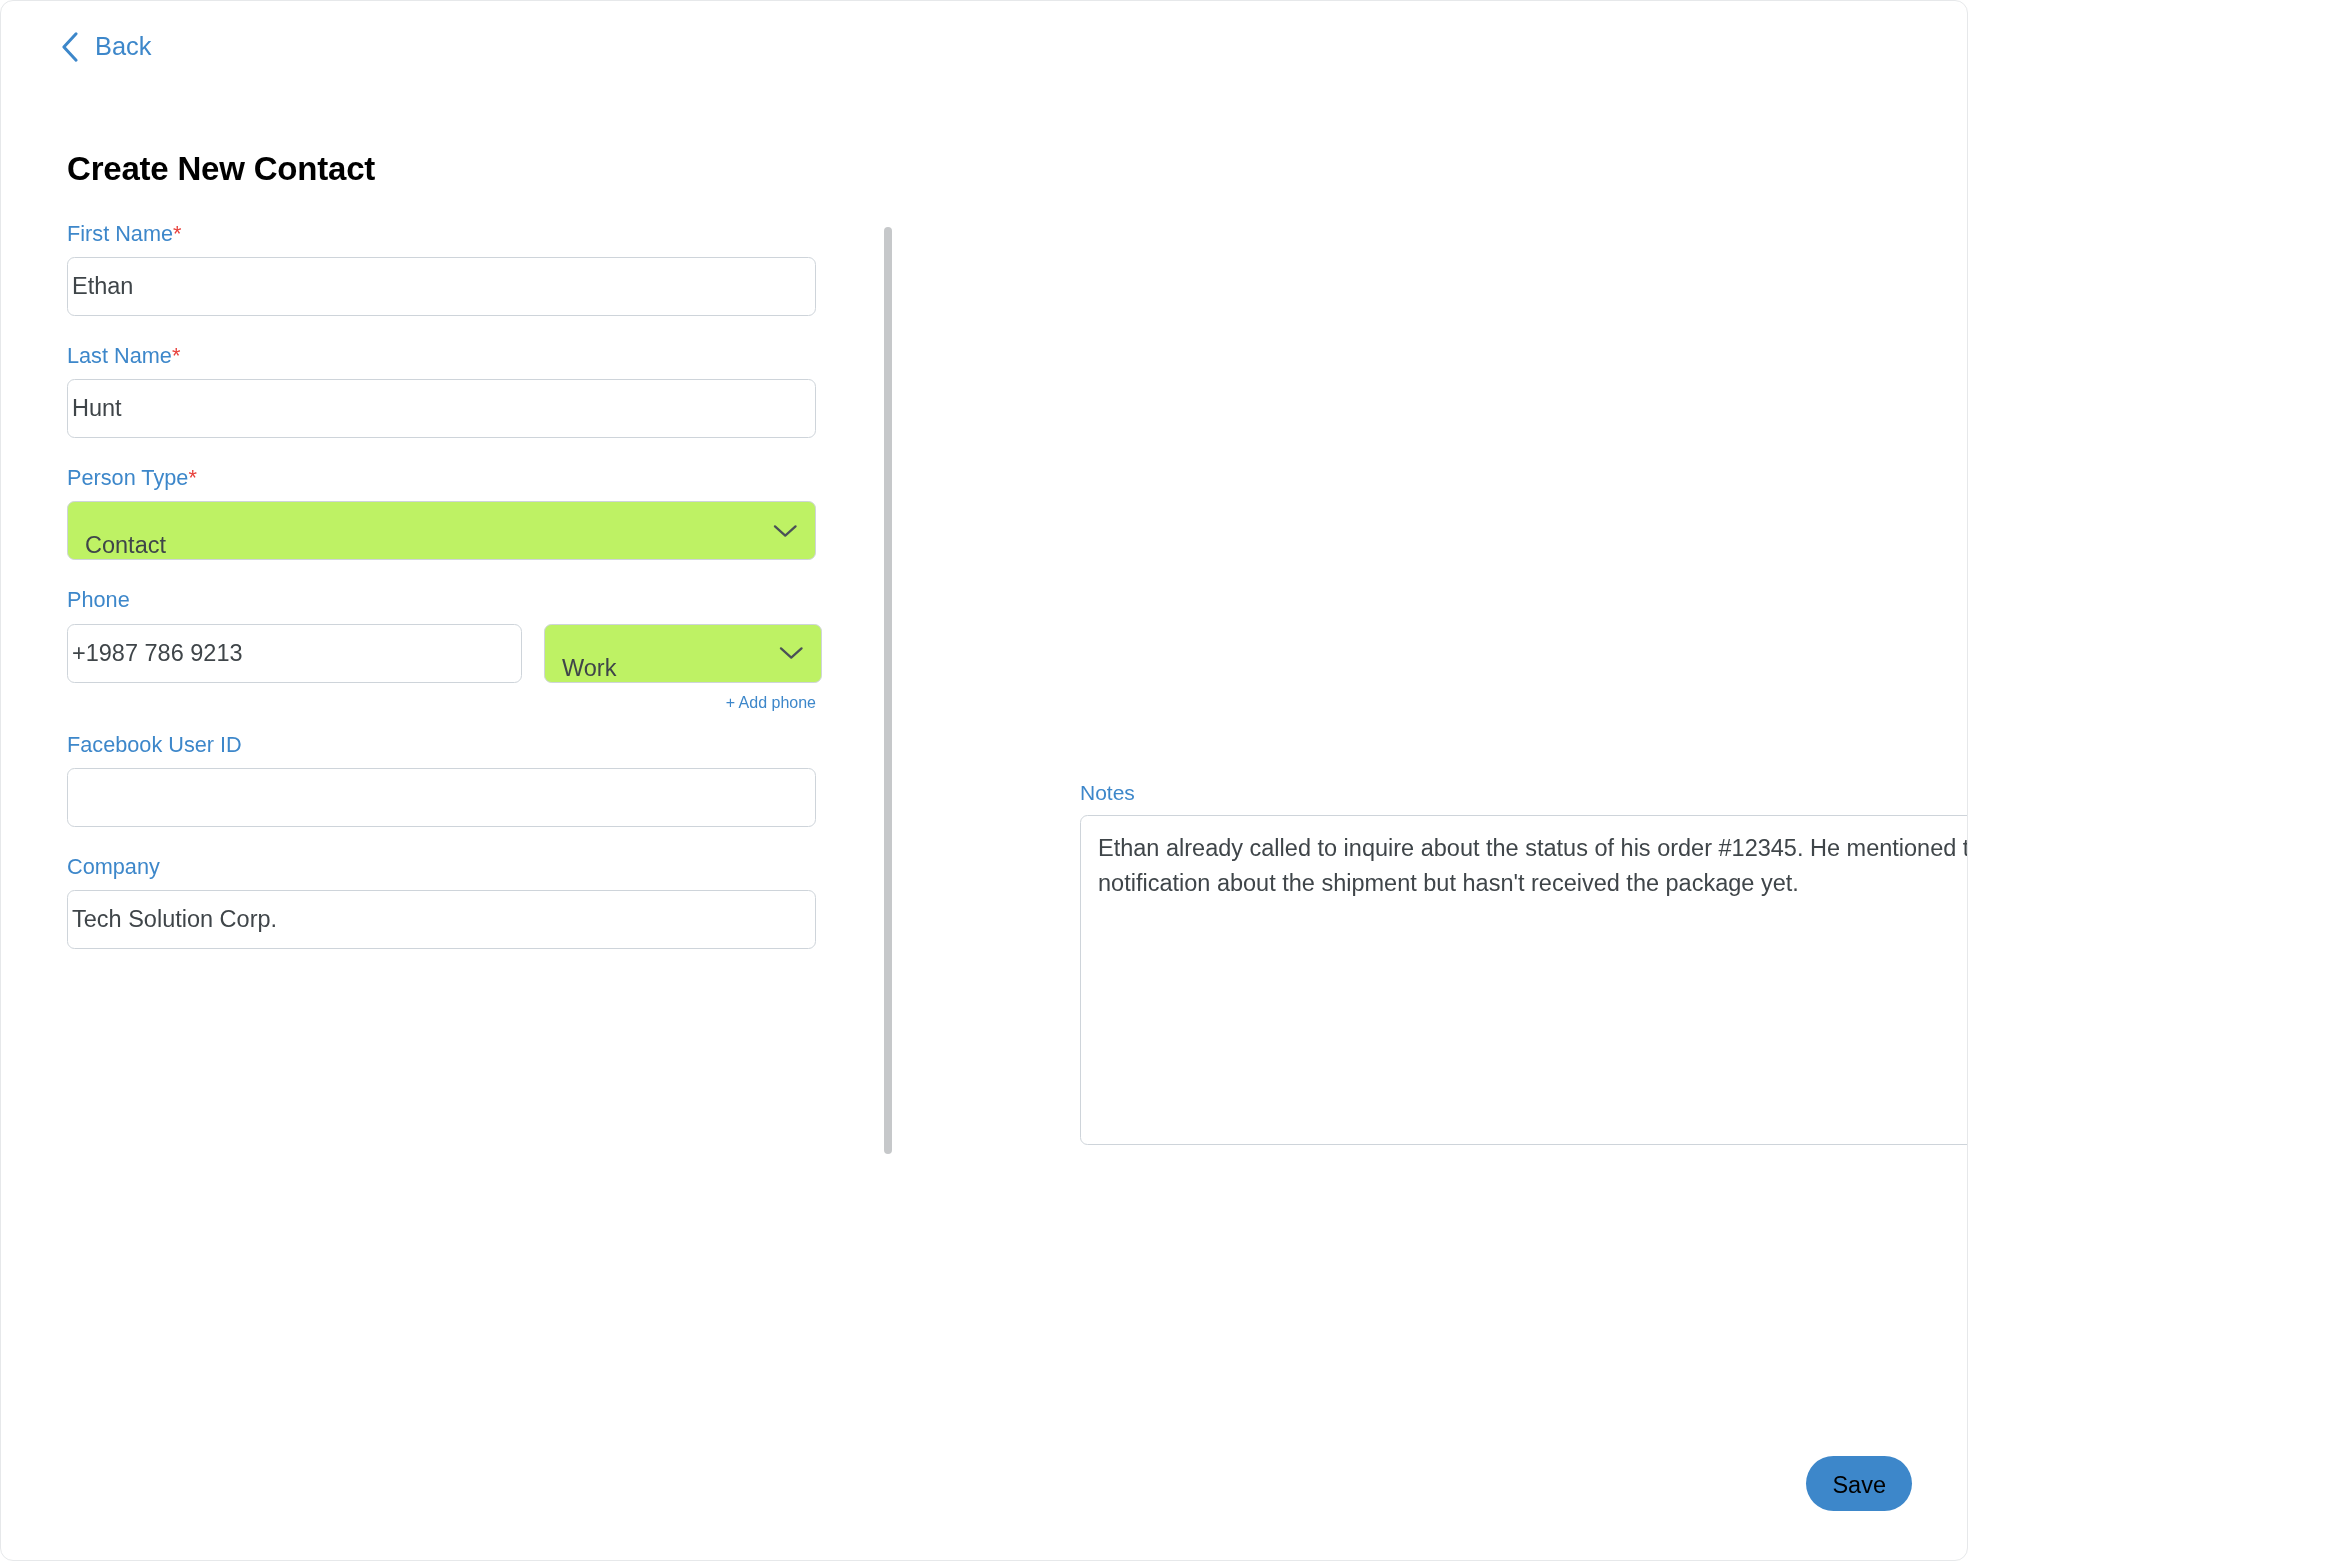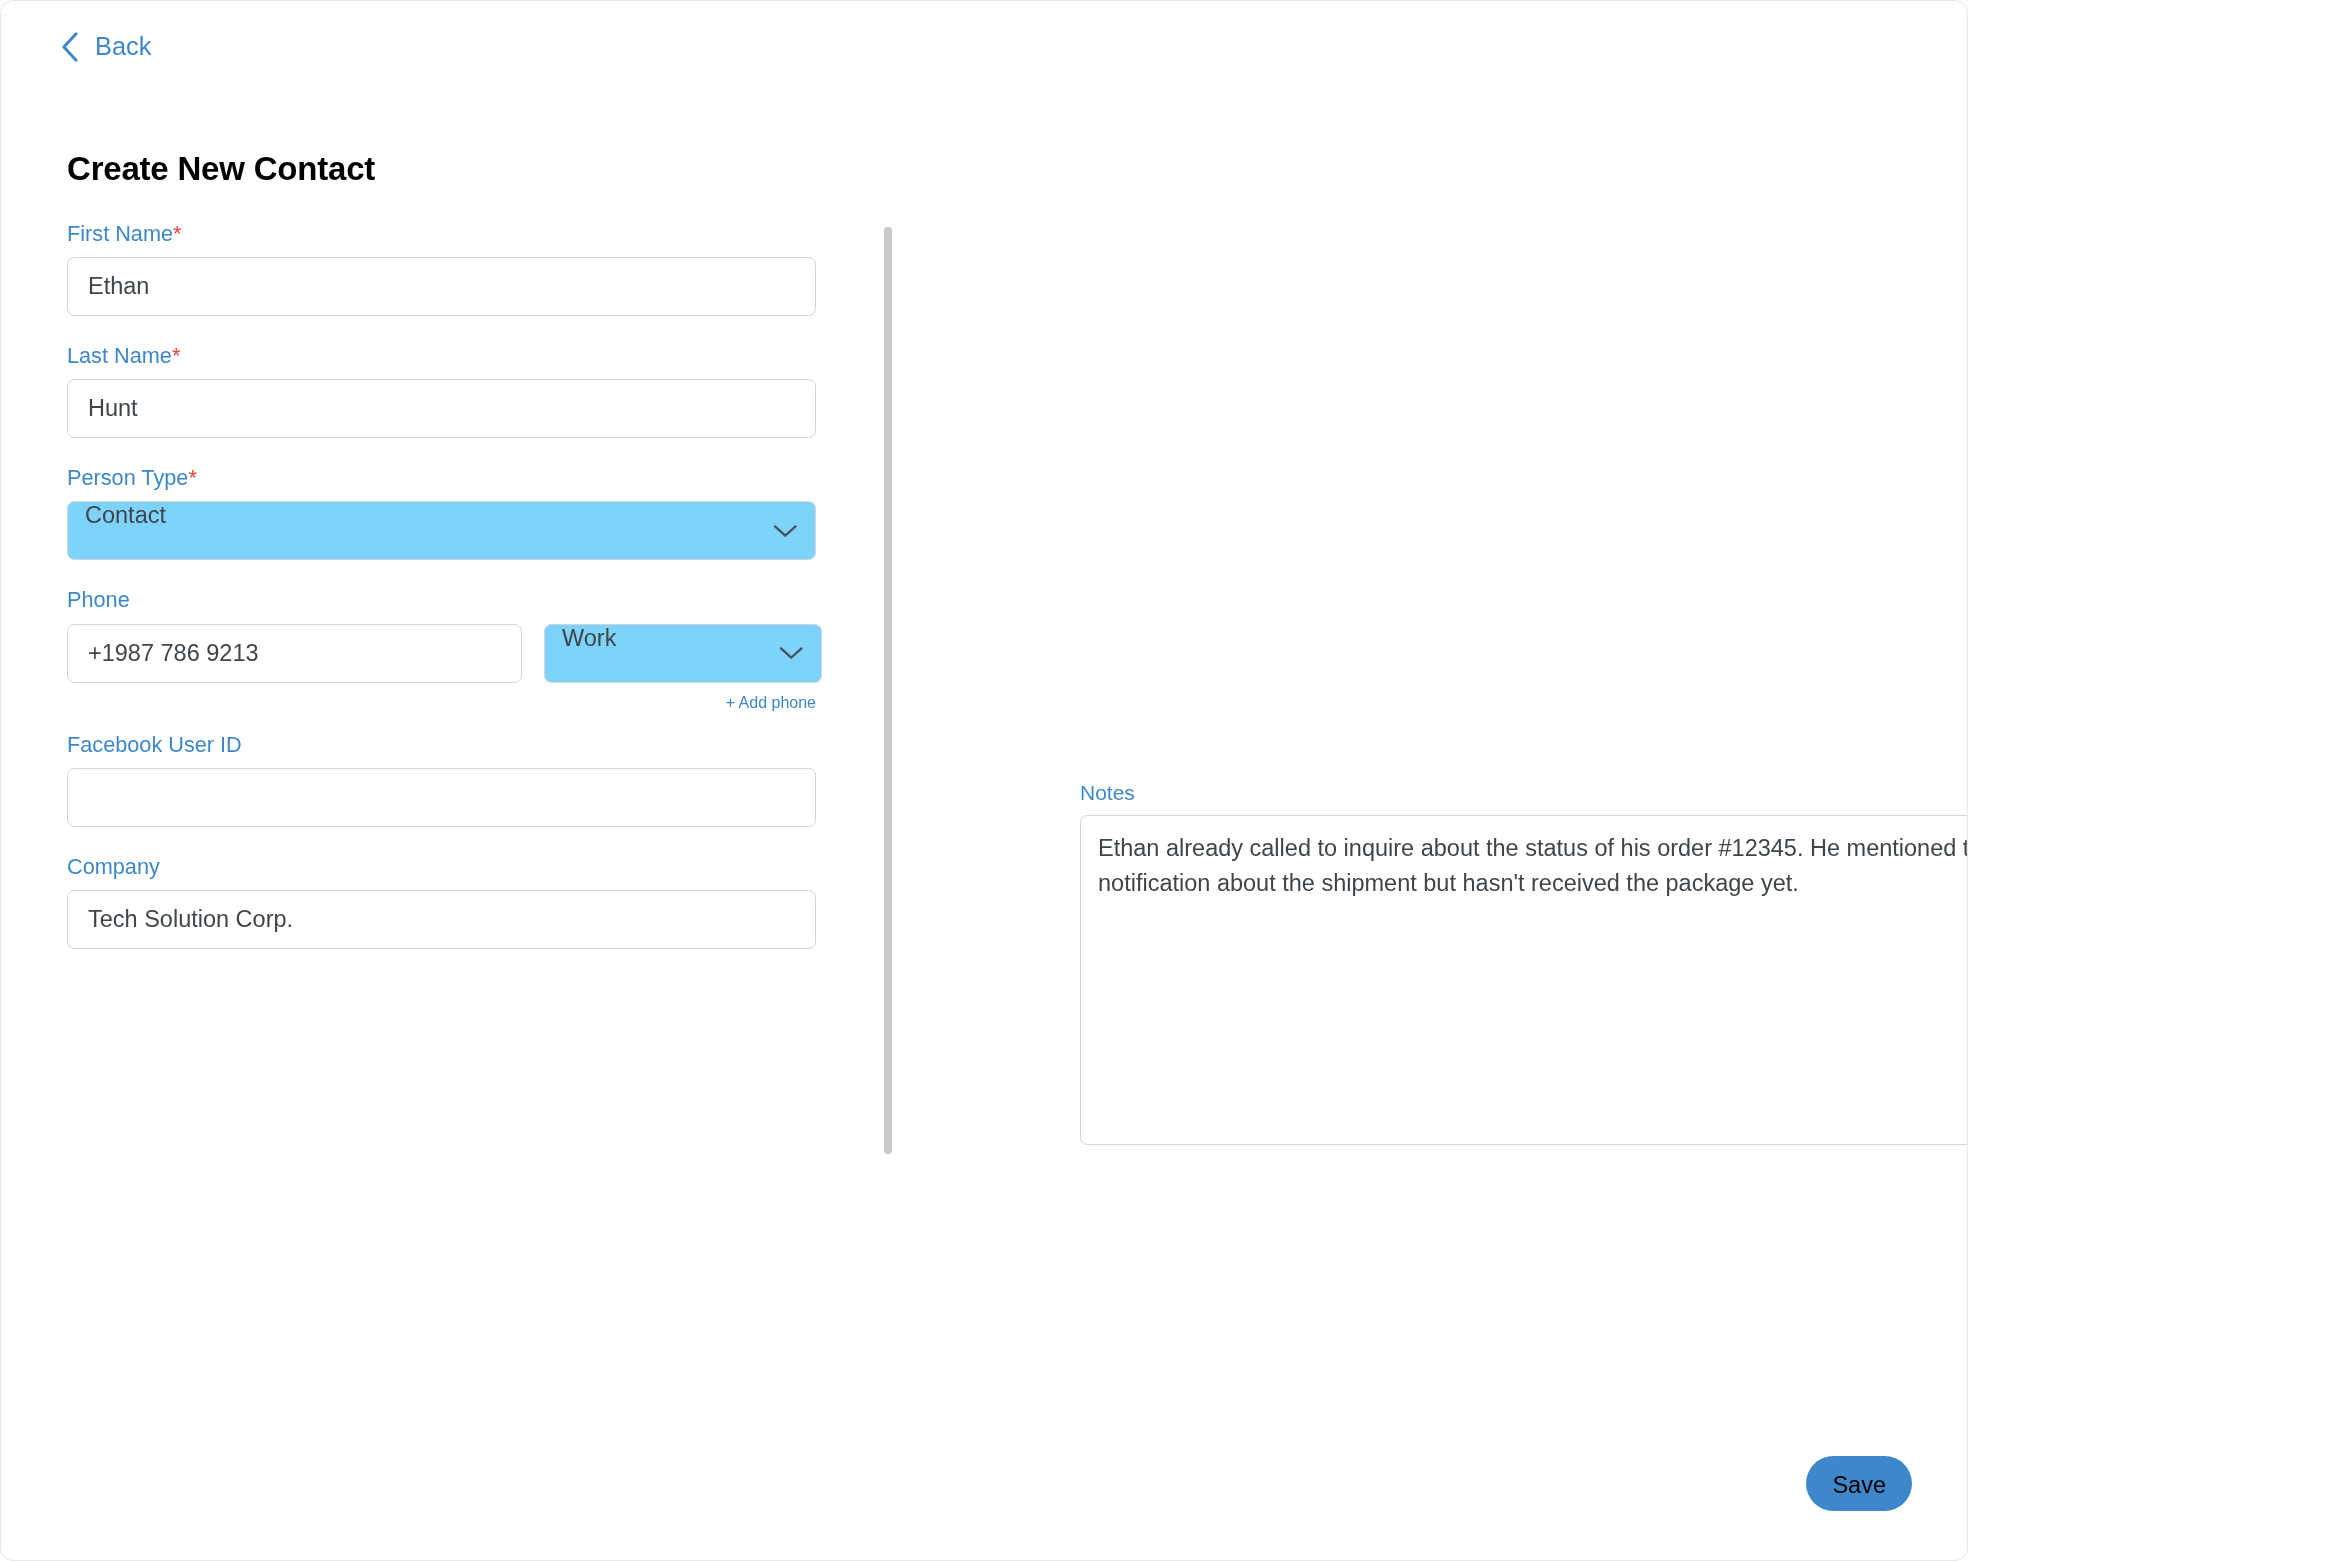--- a/index.html
+++ b/index.html
@@ -91,43 +91,43 @@
   .text-input {
     box-sizing: border-box;
     width: 100%;
     height: 59px;
     border: 1.5px solid #ced4da;
     border-radius: 7.5px;
     background: #ffffff;
     font-family: "Liberation Sans", sans-serif;
     font-size: 23.5px;
     color: #3f4549;
-    padding: 0 20px;
+    padding: 0 4px;
     outline: none;
   }
   .text-input::placeholder {
     color: #9aa2a9;
   }
 
   
   .select-wrap {
     position: relative;
     width: 100%;
   }
   .select-box {
     box-sizing: border-box;
     width: 100%;
     height: 59px;
     border: 1.5px solid #ced4da;
     border-radius: 7.5px;
-    background: #7dd3fc;
+    background: #bef264;
     font-size: 23.5px;
     color: #3f4549;
     display: flex;
-    align-items: flex-start;
+    align-items: flex-end;
     padding: 0 17px;
     cursor: pointer;
     user-select: none;
   }
   .chevron-down {
     position: absolute;
     right: 19px;
     top: 50%;
     transform: translateY(-50%);
     width: 24.5px;

